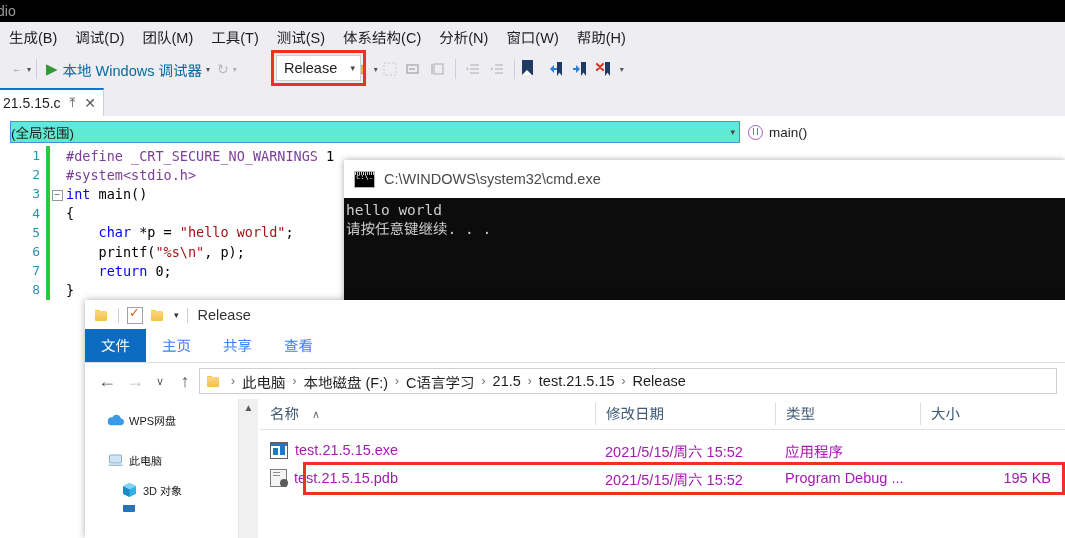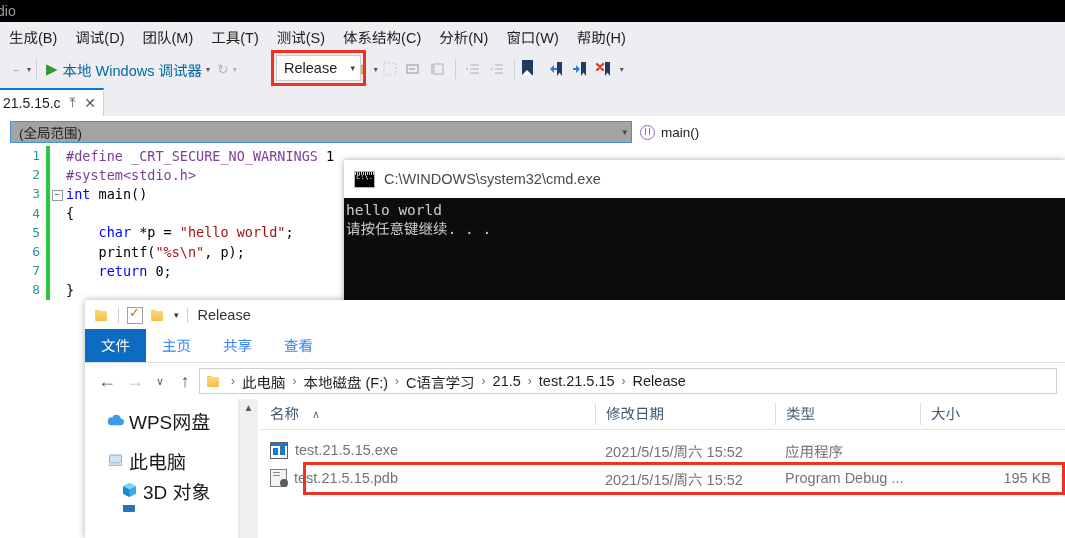--- a/index.html
+++ b/index.html
@@ -56,23 +56,23 @@
     border-top:2px solid #0078d7;border-left:1px solid #cccedb;border-right:1px solid #cccedb;
     box-sizing:border-box;display:flex;align-items:center;padding:0 7px 0 6px;
     font-size:14px;color:#1e1e1e;white-space:nowrap;
   }
   #doc-tab .pin{margin-left:9px;color:#555;font-size:13px;}
   #doc-tab .closex{margin-left:9px;color:#555;font-size:14px;}
 
   
   #nav-row{left:0;top:118px;width:1065px;height:28px;background:#ffffff;display:flex;align-items:center;}
   #scope-combo{
-    margin-left:10px;width:622px;height:22px;background:#a3a3a3;border:1px solid #4a90d9;
+    margin-left:10px;width:730px;height:22px;background:#5eead4;border:1px solid #4a90d9;
     box-sizing:border-box;display:flex;align-items:center;justify-content:space-between;
-    padding:0 4px 0 8px;font-size:13.5px;color:#1e1e1e;
+    padding:0 4px 0 0;font-size:13.5px;color:#1e1e1e;
   }
   #func-combo{
     margin-left:8px;flex:1;height:22px;display:flex;align-items:center;
     font-size:13.5px;color:#1e1e1e;
   }
   .method-glyph{
     display:inline-block;width:13px;height:13px;border-radius:50%;
     border:1.6px solid #9a5fc0;margin-right:6px;position:relative;flex:none;
   }
   .method-glyph::after{
@@ -152,35 +152,35 @@
   .nav-arrow.dim{color:#c2c2c2;}
   .nav-small{font-size:11px;color:#5a5a5a;width:22px;text-align:center;}
   #crumbbar{
     flex:1;height:26px;border:1px solid #cfcfcf;box-sizing:border-box;background:#fff;
     display:flex;align-items:center;padding-left:7px;overflow:hidden;
   }
   .crumb{font-size:14.5px;color:#1e1e1e;white-space:nowrap;}
   .crumb-sep{color:#6f6f6f;font-size:12px;margin:0 7px;}
   #exp-main{display:flex;height:calc(238px - 30px - 32px - 1px - 36px);}
   #navpane{width:173px;position:relative;overflow:hidden;background:#ffffff;}
-  .nav-item{display:flex;align-items:center;height:30px;padding-left:22px;font-size:19px;color:#1a1a1a;white-space:nowrap;}
+  .nav-item{display:flex;align-items:center;height:30px;padding-left:22px;font-size:11px;color:#1a1a1a;white-space:nowrap;}
   .nav-item .nico{width:22px;display:flex;align-items:center;flex:none;}
   #nav-scroll{
     position:absolute;right:0;top:0;width:20px;height:100%;background:#f0f0f0;
     border-left:1px solid #e6e6e6;box-sizing:border-box;
   }
   #nav-scroll .chev{color:#5a5a5a;font-size:10px;text-align:center;line-height:18px;}
   #splitter{width:2px;background:#ffffff;}
   #filelist{flex:1;position:relative;background:#ffffff;}
   #col-head{height:30px;display:flex;align-items:center;border-bottom:1px solid #e3e3e3;position:relative;}
   .col{font-size:14.5px;color:#3f5a75;padding-left:10px;box-sizing:border-box;position:relative;height:22px;line-height:22px;}
   .col + .col{border-left:1px solid #dcdcdc;}
   #sortmark{position:absolute;left:52px;top:0px;font-size:11px;color:#6d6d6d;}
   .file-row{height:28px;display:flex;align-items:center;}
-  .cell{font-size:14.5px;color:#737373;padding-left:10px;box-sizing:border-box;white-space:nowrap;overflow:hidden;}
+  .cell{font-size:14.5px;color:#a21caf;padding-left:10px;box-sizing:border-box;white-space:nowrap;overflow:hidden;}
   .cell.right-al{text-align:right;padding-right:14px;}
   .exe-ico{
     width:16px;height:15px;background:#ffffff;border:1px solid #5f5f5f;position:relative;
     display:inline-block;flex:none;
   }
   .exe-ico::before{
     content:"";position:absolute;left:0;top:0;right:0;height:3px;background:#1b77cf;
   }
   .exe-ico::after{
     content:"";position:absolute;left:2px;top:5px;width:5px;height:7px;background:#1b77cf;

